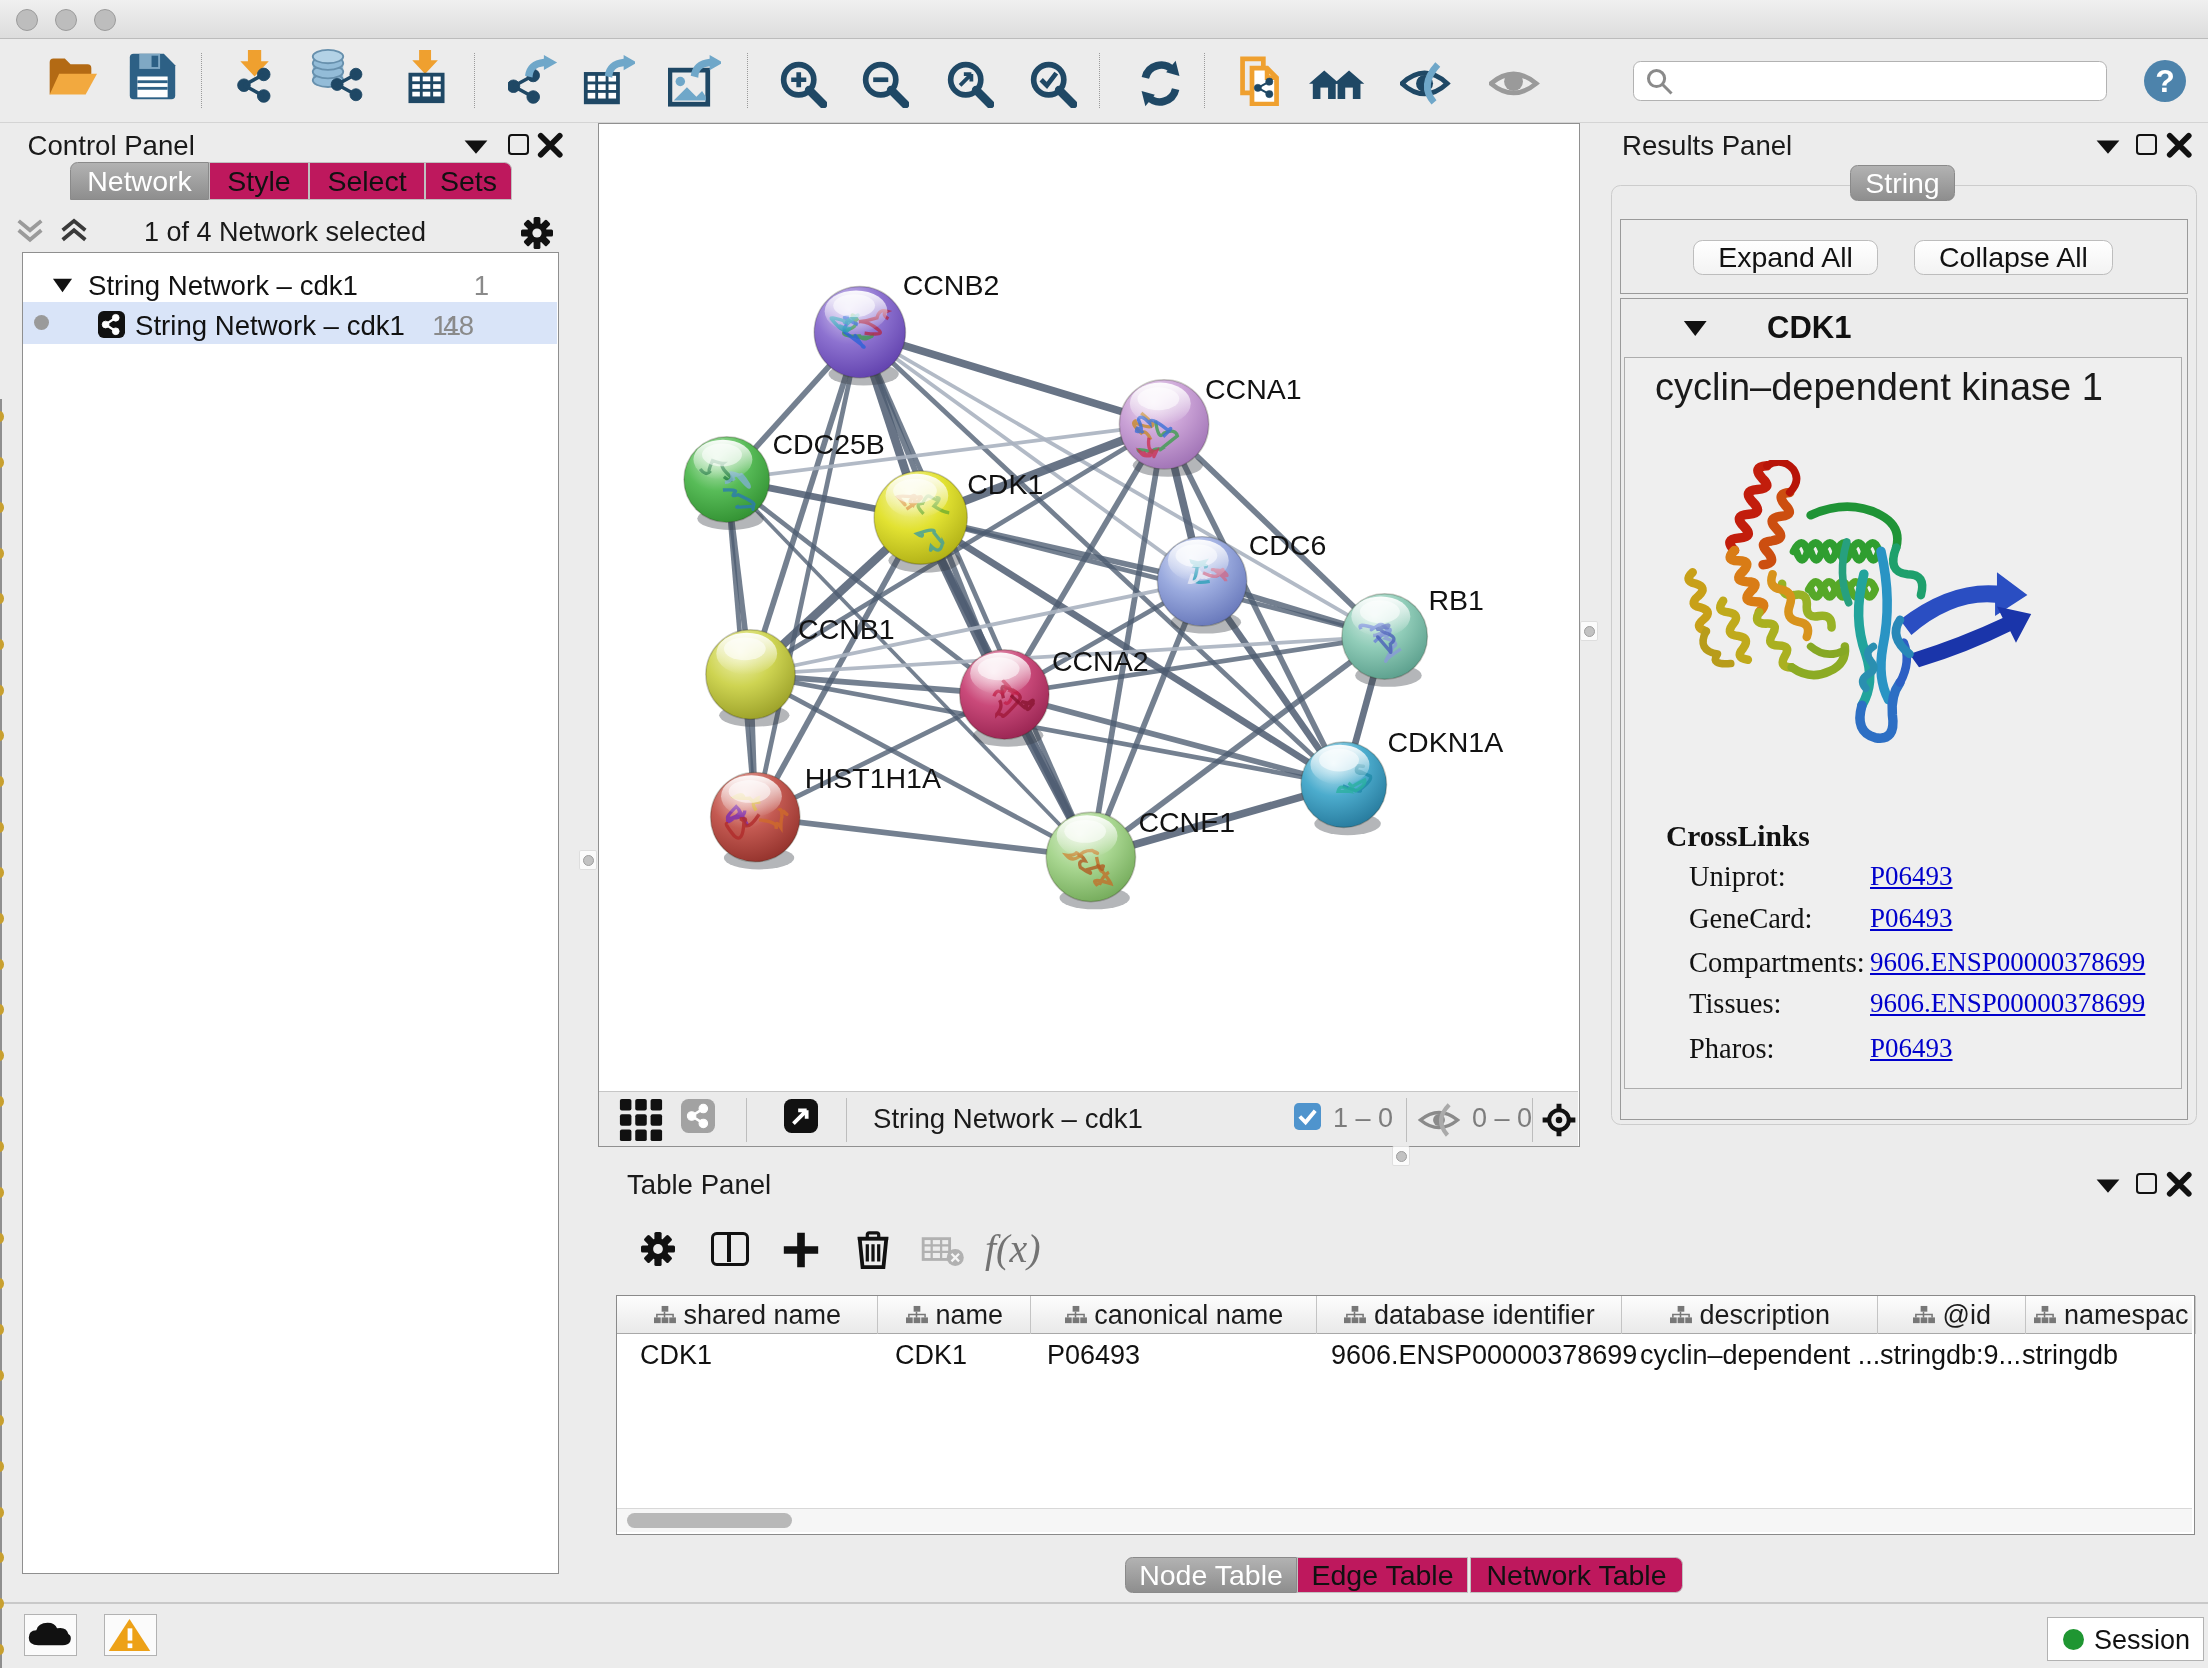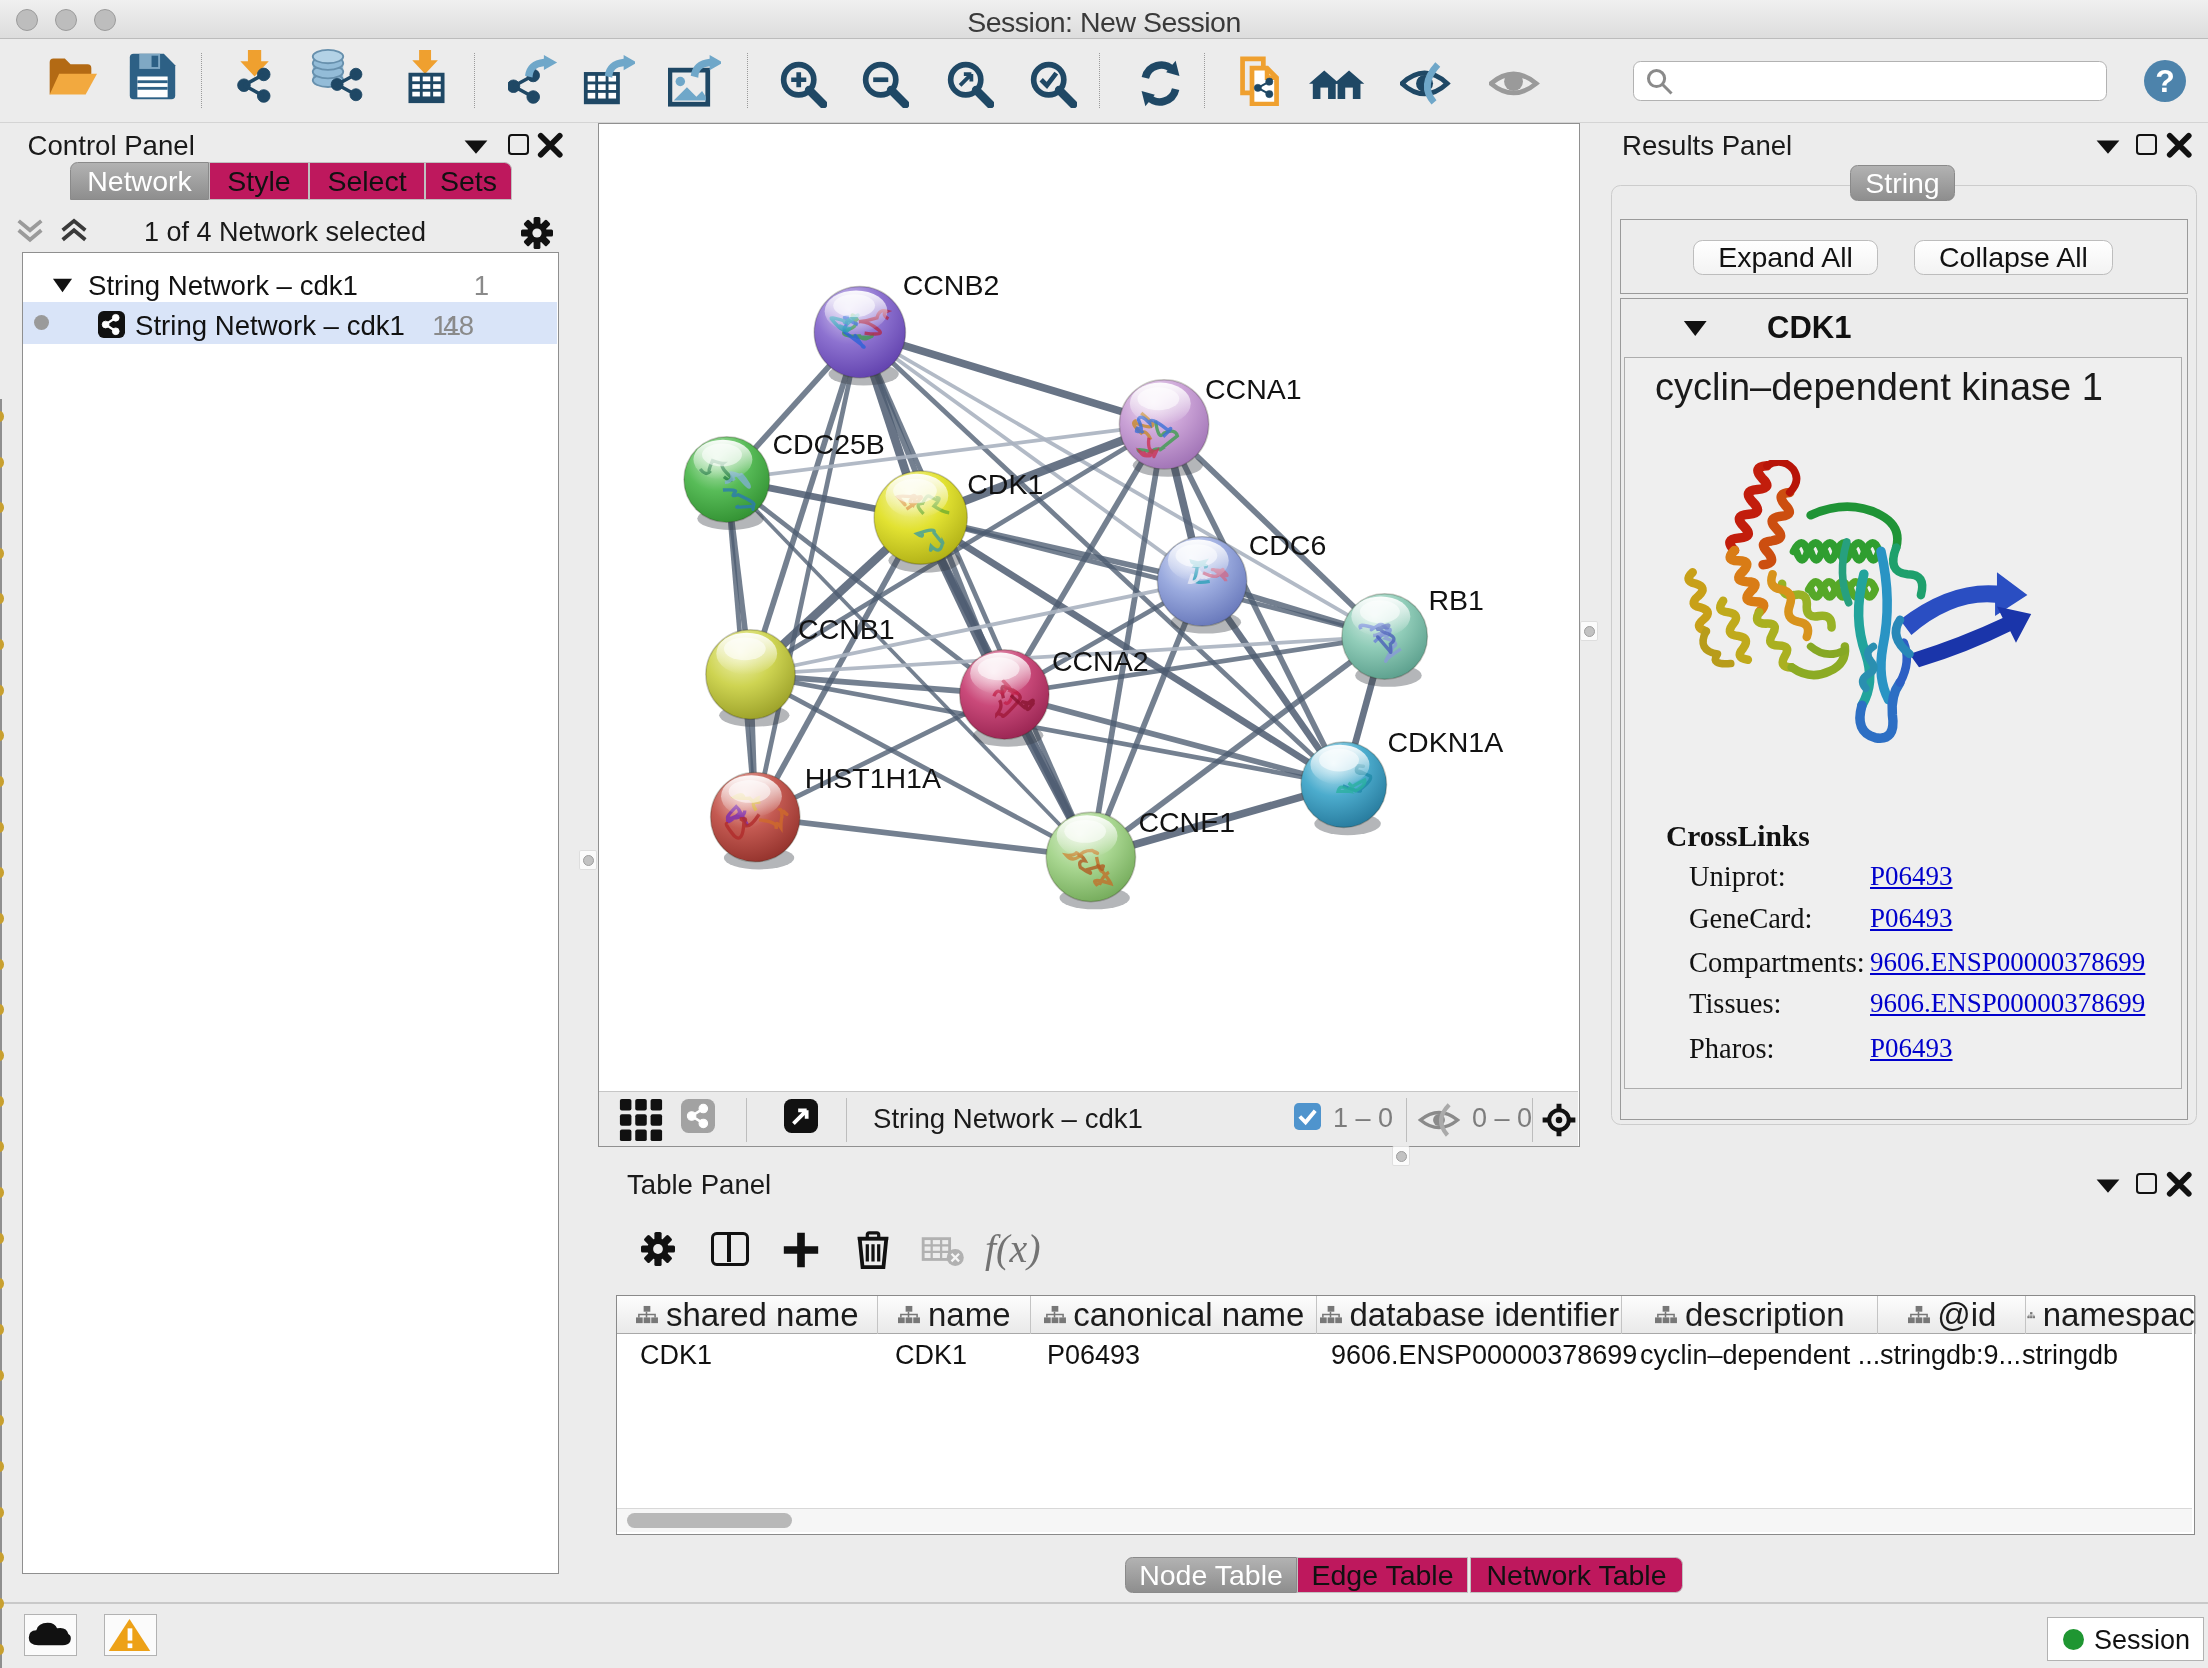--- a/index.html
+++ b/index.html
@@ -15,30 +15,29 @@
 .ctab { position:absolute; top:162px; height:38px; font-size:28.5px; text-align:center; line-height:36px; }
 .cp-white { position:absolute; left:22px; top:252px; width:537px; height:1322px; background:#fff; border:1.9px solid #8f8f8f; }
 .row2 { position:absolute; left:0; top:49px; width:534px; height:42px; background:#d9e4f8; }
 .canvas { position:absolute; left:598px; top:123px; width:982px; height:1024px; background:#fff; border:1.9px solid #909090; }
 .canvasbar { position:absolute; left:0; bottom:0; width:979px; height:55px; background:#ebebeb; border-top:1px solid #c6c6c6; }
 .cbsep { position:absolute; top:5.7px; height:44px; width:0; border-left:1px solid #bdbdbd; }
 .rp-box { position:absolute; border:1px solid #9a9a9a; }
 .btnw { position:absolute; background:linear-gradient(#ffffff,#f3f3f3); border:1px solid #bdbdbd; border-radius:9.5px; font-size:28.5px; text-align:center; color:#111; }
 .serif { font-family:"Liberation Serif", serif; }
 .link { color:#0000cc; text-decoration:underline; }
-.th { position:absolute; top:0; height:38px; font-size:33px; color:#1c1c1c; display:flex; align-items:center; justify-content:center; border-right:1px solid #c4c4c4; }
+.th { position:absolute; top:0; height:38px; font-size:27px; color:#1c1c1c; display:flex; align-items:center; justify-content:center; border-right:1px solid #c4c4c4; }
 .td { position:absolute; top:40px; height:38px; font-size:27px; color:#111; line-height:38px; }
 .btab { position:absolute; top:1557px; height:36px; font-size:28.5px; text-align:center; line-height:34px; }
 .statbtn { position:absolute; background:#fbfbfb; border:1.9px solid #b2b2b2; }
 </style></head><body>
 <div class="titlebar">
     <div class="tl" style="left:16px"></div>
     <div class="tl" style="left:55px"></div>
     <div class="tl" style="left:94px"></div>
-    <div class="title">Session: New Session</div>
   </div>
 <div class="toolbar">
     <svg width="53" height="53" viewBox="0 0 56 56" style="position:absolute;left:44px;top:11.4px">
       <path d="M6 46 L6 12 Q6 8 10 8 L22 8 L28 14 L46 14 Q50 14 50 18 L50 24 Z" fill="#b36a14"></path>
       <path d="M6 46 L16 24 L56 24 L44 46 Z" fill="#f2a93f"></path>
     </svg>
     <svg width="53" height="53" viewBox="0 0 56 56" style="position:absolute;left:126px;top:9.5px">
       <path d="M4 8 Q4 4 8 4 L40 4 L52 16 L52 48 Q52 52 48 52 L8 52 Q4 52 4 48 Z" fill="#2d6085"></path>
       <rect x="14" y="4" width="22" height="16" fill="#7fa8c4"></rect>
       <rect x="27" y="6" width="7" height="12" fill="#2d6085"></rect>

